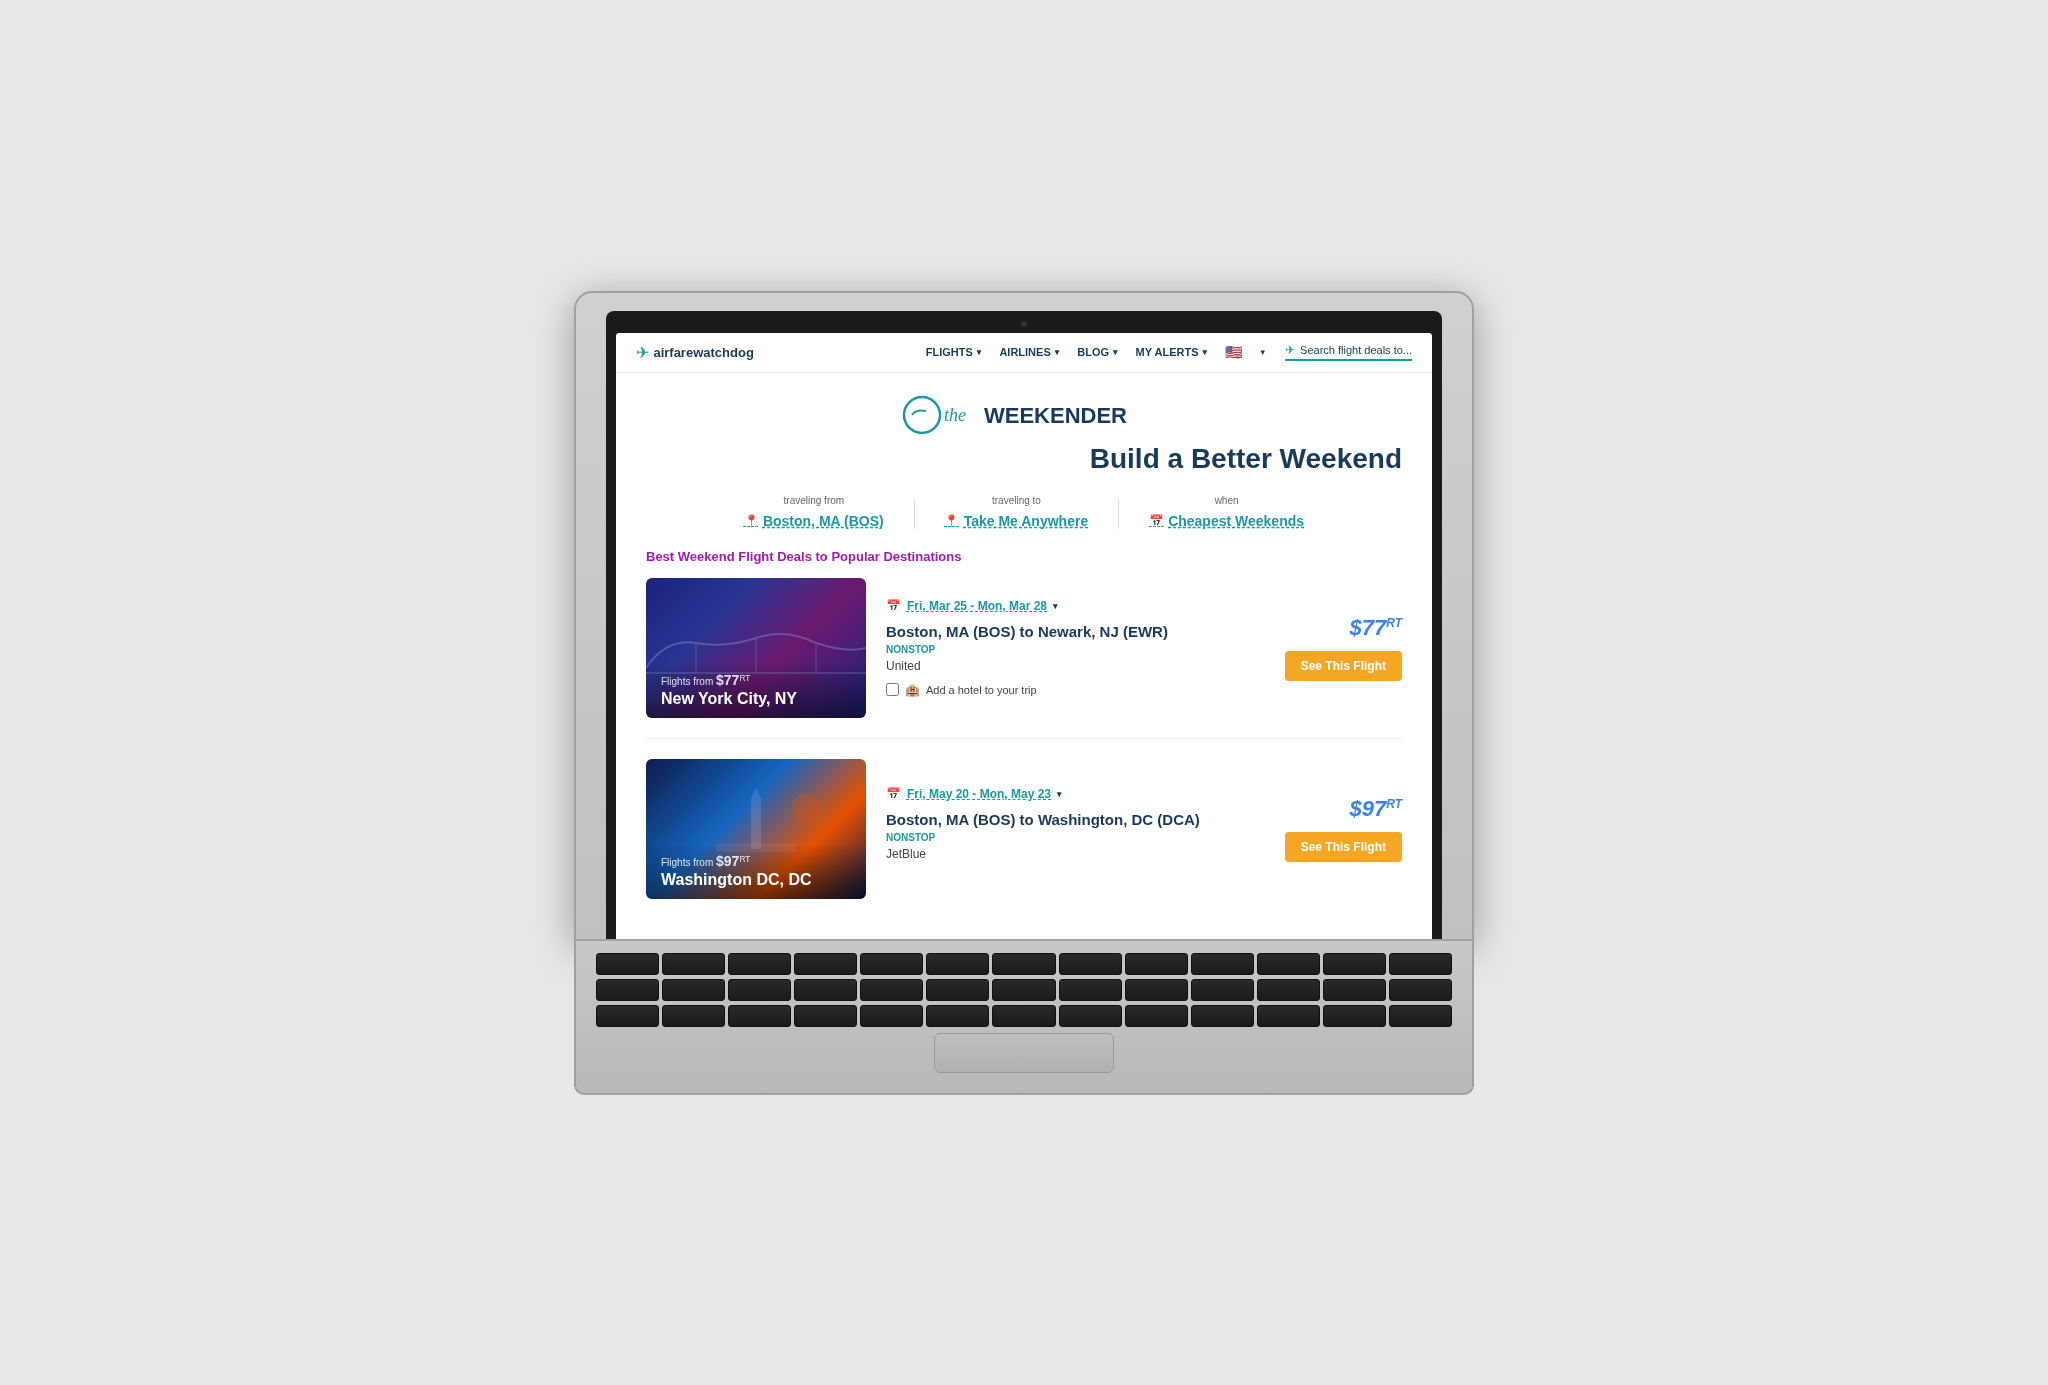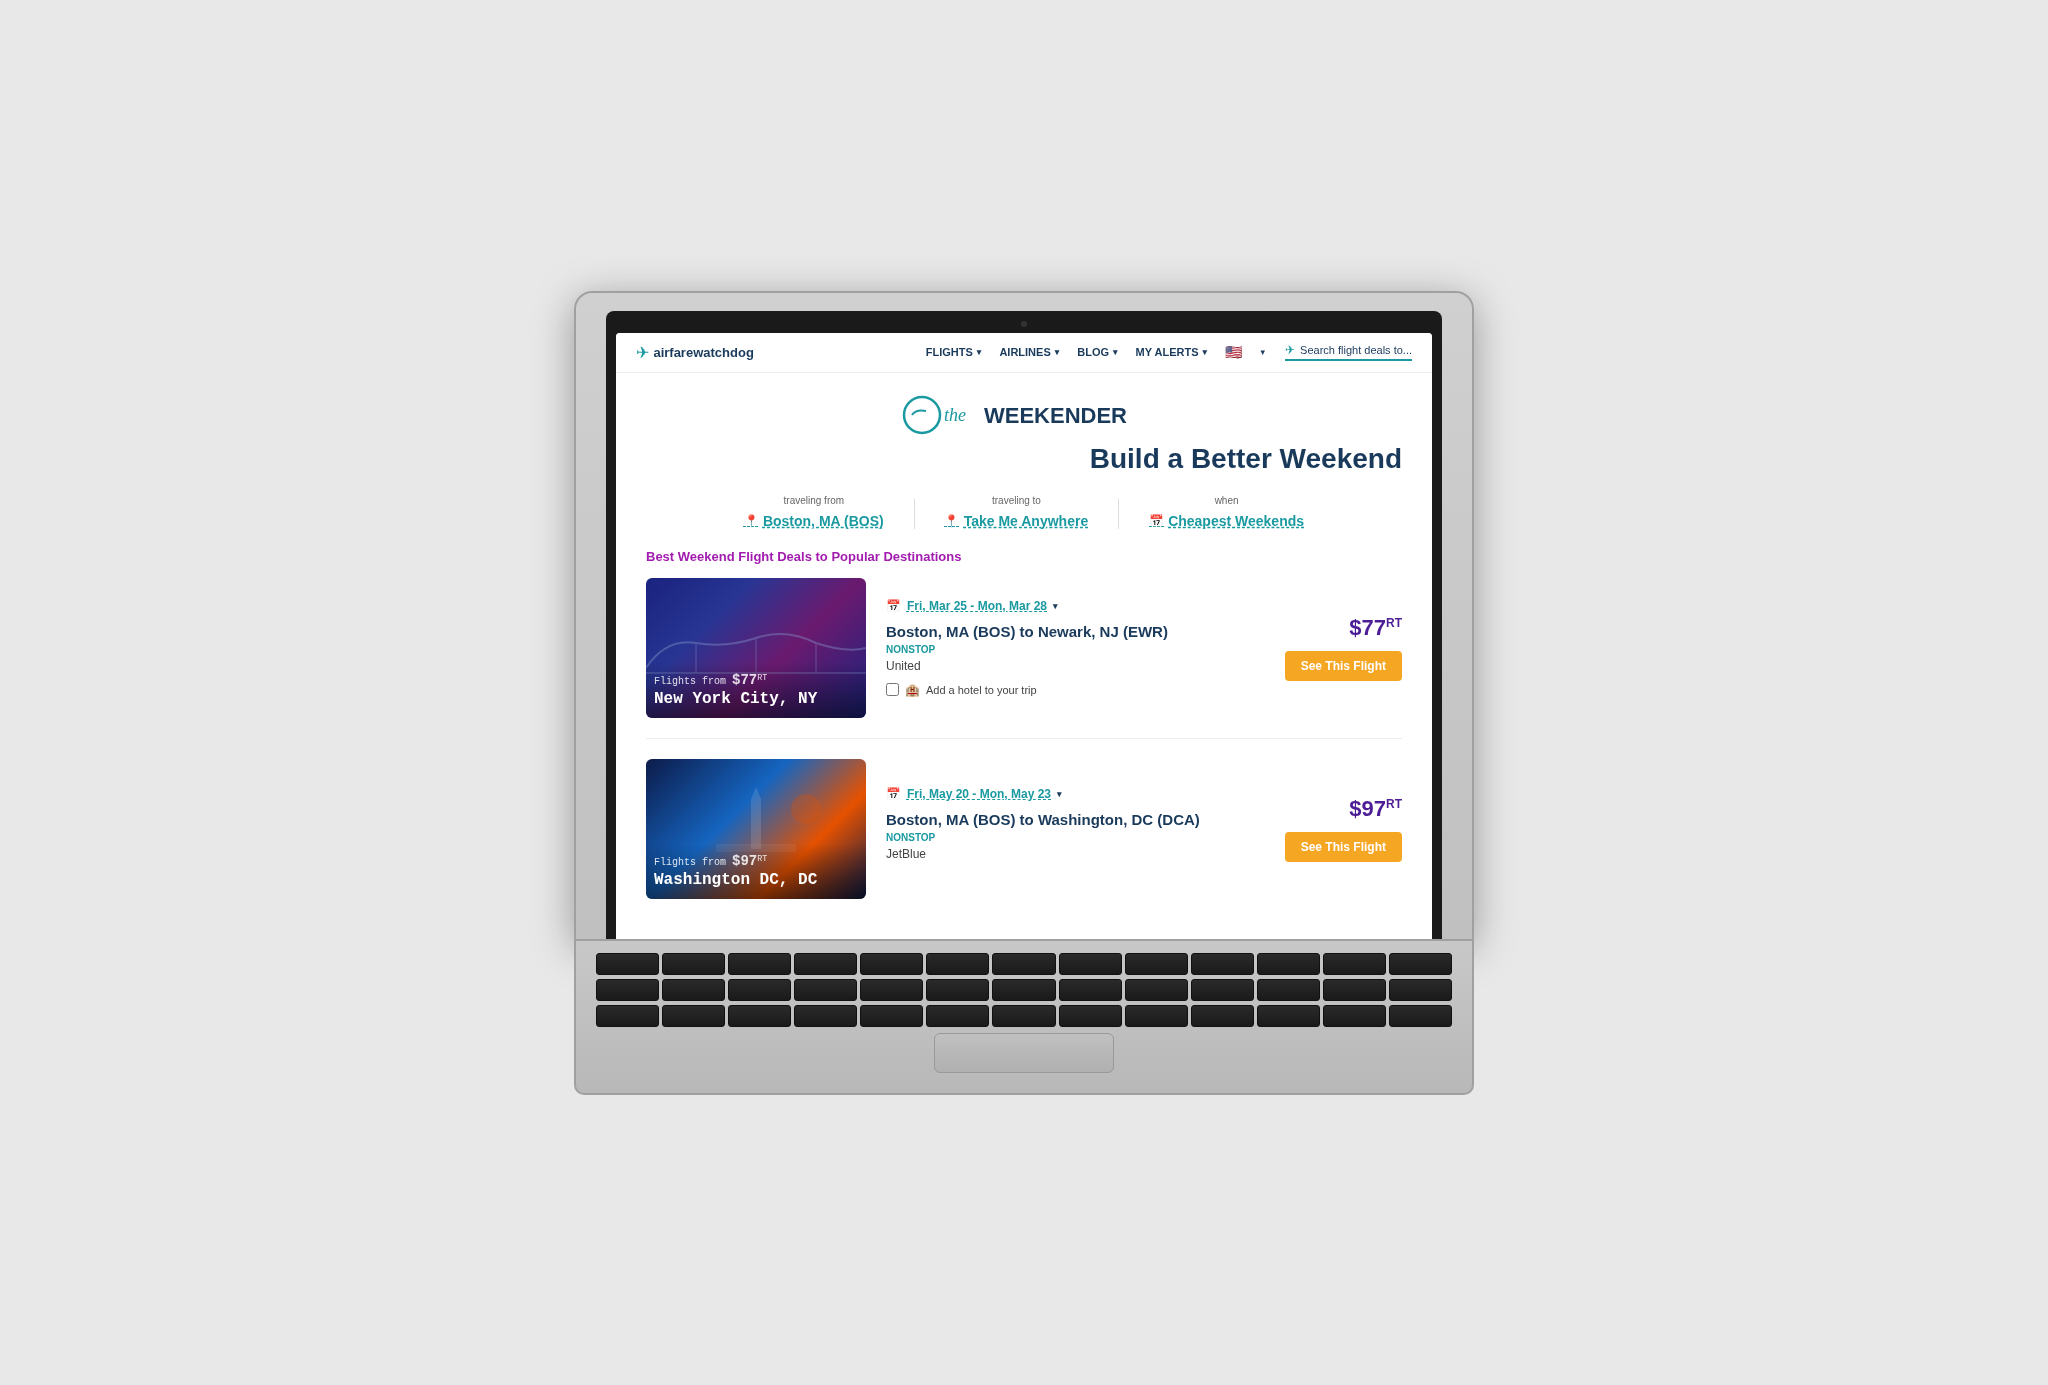--- a/index.html
+++ b/index.html
@@ -250,23 +250,22 @@
       height: 100%;
       background: linear-gradient(135deg, #0d1b4a 0%, #1565c0 40%, #e65100 70%, #0d1b4a 100%);
       position: relative;
     }
 
     .flight-image-overlay {
       position: absolute;
       bottom: 0;
       left: 0;
       right: 0;
-      padding: 10px 8px;
+      padding: 10px 15px;
       background: linear-gradient(transparent, rgba(0,0,0,0.5));
-      font-family: Liberation Mono, monospace;
     }
 
     .flight-image-price {
       font-size: 10px;
       color: rgba(255,255,255,0.85);
       margin-bottom: 2px;
     }
 
     .flight-image-price strong {
       font-size: 14px;
@@ -342,21 +341,22 @@
       flex-direction: column;
       align-items: flex-end;
       justify-content: center;
       gap: 10px;
       min-width: 120px;
     }
 
     .flight-price {
       font-size: 22px;
       font-weight: 800;
-      color: #4c1d95;
+      color: #3b82f6;
+      font-style: italic;
     }
 
     .flight-price sup {
       font-size: 12px;
       font-weight: 700;
     }
 
     .see-flight-btn {
       background: #f5a623;
       color: #fff;

